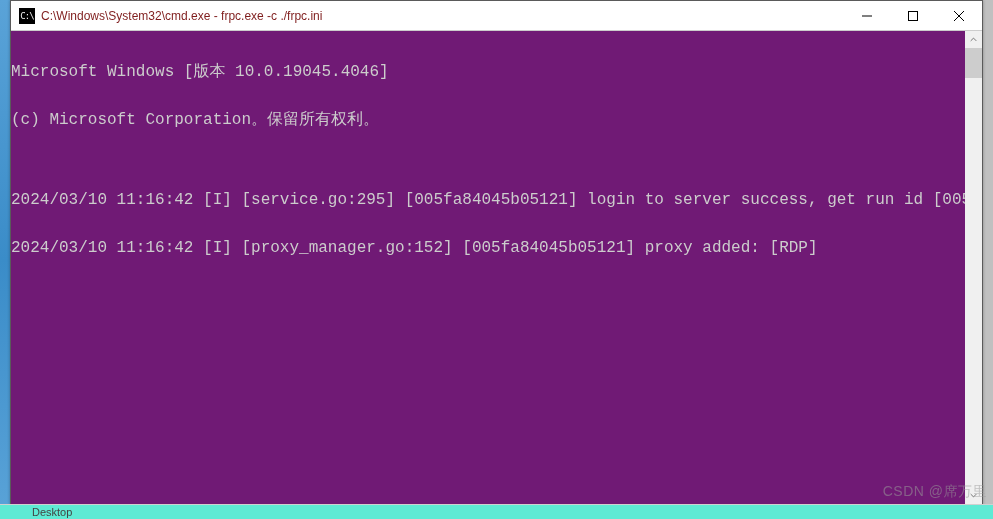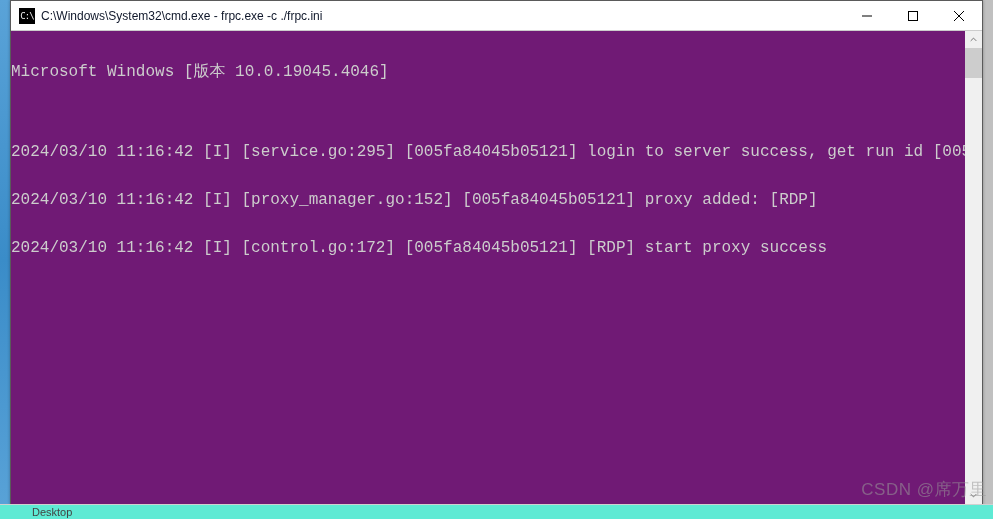--- a/index.html
+++ b/index.html
@@ -52,21 +52,21 @@
       display: flex; align-items: center; justify-content: center;
       font-size: 9px;
       font-family: Consolas, monospace;
       background: #000;
       color: #eee;
       letter-spacing: -1px;
     }
     .title-text {
       flex: 1;
       font-size: 12px;
-      color: #0f172a;
+      color: #7f1d1d;
       white-space: nowrap;
       overflow: hidden;
     }
     .win-controls { display: flex; height: 100%; }
     .win-btn {
       width: 46px; height: 100%;
       display: flex; align-items: center; justify-content: center;
       cursor: pointer;
     }
     .win-btn svg { width: 10px; height: 10px; }
@@ -101,21 +101,21 @@
     .scroll-track { flex: 1; background: #f0f0f0; position: relative; }
     .scroll-thumb {
       position: absolute; left: 0; right: 0; top: 0;
       height: 30px;
       background: #cdcdcd;
     }
     .watermark {
       position: absolute;
       right: 6px; bottom: 18px;
       color: #999;
-      font-size: 17px;
+      font-size: 14px;
       font-family: "Microsoft YaHei", sans-serif;
       opacity: 0.55;
       letter-spacing: 0.5px;
     }
   </style>
 </head>
 <body>
 
 <div class="desktop-strip"></div>
 
@@ -138,24 +138,24 @@
         <svg viewBox="0 0 10 10">
             <line x1="0" y1="0" x2="10" y2="10" stroke="#000" stroke-width="1"></line>
             <line x1="10" y1="0" x2="0" y2="10" stroke="#000" stroke-width="1"></line>
           </svg>
       </div>
     </div>
   </div>
   <div class="console-body">
     <div class="console-content">
       <div class="console-line">Microsoft Windows [版本 10.0.19045.4046]</div>
+      <div class="console-line">(c) Microsoft Corporation。保留所有权利。</div>
       <div class="console-line"></div>
       <div class="console-line">2024/03/10 11:16:42 [I] [service.go:295] [005fa84045b05121] login to server success, get run id [005fa84045b05121]</div>
       <div class="console-line">2024/03/10 11:16:42 [I] [proxy_manager.go:152] [005fa84045b05121] proxy added: [RDP]</div>
-      <div class="console-line">2024/03/10 11:16:42 [I] [control.go:172] [005fa84045b05121] [RDP] start proxy success</div>
     </div>
     <div class="scrollbar">
       <div class="scroll-btn">
         <svg viewBox="0 0 10 10">
             <path d="M1 7 L5 3 L9 7" fill="none" stroke="#606060" stroke-width="1.2"></path>
           </svg>
       </div>
       <div class="scroll-track">
         <div class="scroll-thumb"></div>
       </div>

